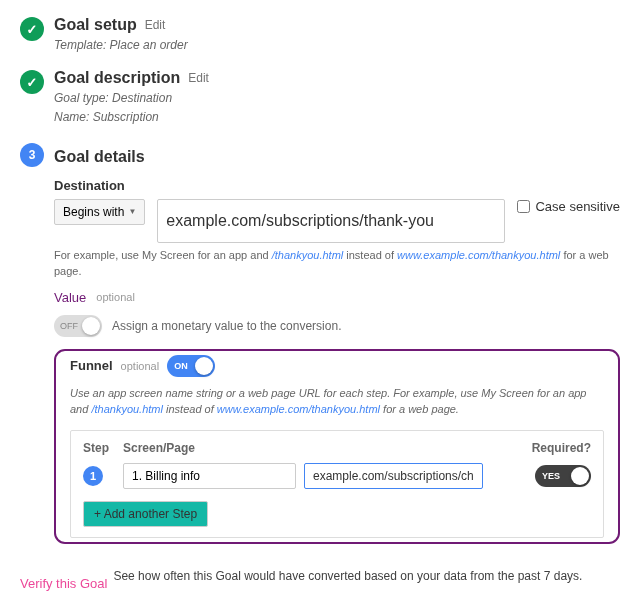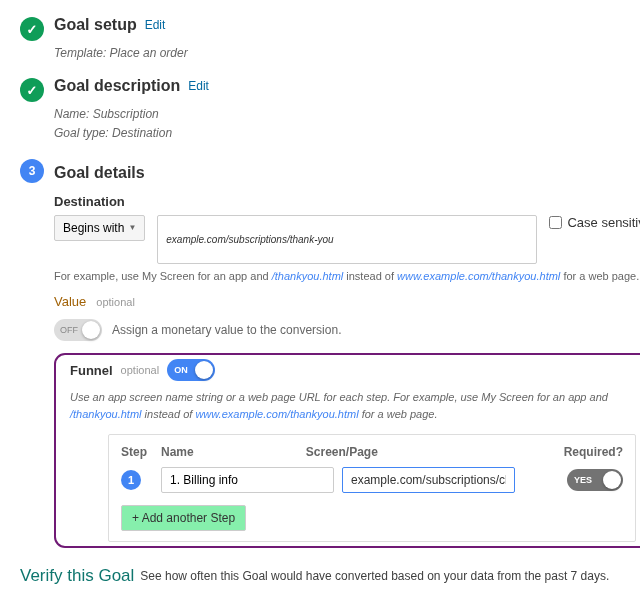--- a/index.html
+++ b/index.html
@@ -52,29 +52,29 @@
       display: flex;
       align-items: center;
       gap: 8px;
     }
     .section-title {
       font-size: 16px;
       font-weight: bold;
       color: #333;
     }
     .edit-link {
-      color: #0369a1;
+      color: #737373;
       font-size: 12px;
       cursor: pointer;
       text-decoration: none;
     }
     .section-meta {
       font-size: 12px;
       color: #666;
-      margin-top: 10px;
+      margin-top: 2px;
       line-height: 1.6;
     }
     .section-meta span {
       font-style: italic;
     }
 
     
     .goal-details {
       margin-top: 6px;
     }
@@ -104,25 +104,24 @@
     }
     .begins-with-btn::after {
       content: '▼';
       font-size: 8px;
       color: #666;
     }
     .destination-input {
       flex: 1;
       border: 1px solid #ccc;
       border-radius: 2px;
-      padding: 18px 8px;
-      font-size: 10px;
+      padding: 12px 8px;
+      font-size: 16px;
       color: #333;
       outline: none;
-      font-style: italic;
     }
     .case-sensitive-row {
       display: flex;
       align-items: center;
       gap: 5px;
       white-space: nowrap;
     }
     .case-sensitive-row input[type="checkbox"] {
       cursor: pointer;
     }
@@ -141,21 +140,21 @@
 
     
     .value-row {
       display: flex;
       align-items: center;
       gap: 10px;
       margin-top: 10px;
     }
     .value-label {
       font-size: 13px;
-      color: #a16207;
+      color: #701a75;
     }
     .optional-text {
       font-size: 11px;
       color: #999;
     }
     .toggle-off {
       background: #ddd;
       border-radius: 12px;
       width: 48px;
       height: 22px;
@@ -241,21 +240,20 @@
     .funnel-hint .url-example {
       color: #4285f4;
       font-style: italic;
     }
 
     
     .steps-table {
       border: 1px solid #ddd;
       border-radius: 2px;
       padding: 10px 12px;
-      margin-left: 38px;
     }
     .steps-header {
       display: flex;
       align-items: center;
       font-size: 12px;
       font-weight: bold;
       color: #666;
       margin-bottom: 8px;
       gap: 0;
     }
@@ -306,21 +304,21 @@
       color: #333;
     }
     .required-toggle {
       width: 100px;
       display: flex;
       justify-content: flex-end;
       align-items: center;
       margin-left: 8px;
     }
     .yes-toggle {
-      background: #737373;
+      background: #404040;
       border-radius: 12px;
       width: 56px;
       height: 22px;
       display: flex;
       align-items: center;
       padding: 2px;
       cursor: pointer;
       position: relative;
     }
     .yes-toggle .toggle-knob {
@@ -333,44 +331,45 @@
       right: 2px;
     }
     .yes-toggle .toggle-label {
       font-size: 9px;
       font-weight: bold;
       color: #fff;
       margin-left: 5px;
     }
 
     .add-step-btn {
-      background: #86efac;
+      background: #14b8a6;
       border: 1px solid #ccc;
       border-radius: 2px;
       padding: 5px 10px;
       font-size: 12px;
       color: #333;
       cursor: pointer;
       margin-top: 4px;
       display: inline-block;
     }
 
     
     .verify-row {
       margin-top: 18px;
       display: flex;
       align-items: center;
       gap: 6px;
     }
     .verify-link {
-      color: #0f766e;
-      font-size: 17px;
+      color: #ec4899;
+      font-size: 13px;
       cursor: pointer;
       text-decoration: none;
       font-weight: 500;
+      margin-top: 14px;
     }
     .verify-desc {
       font-size: 12px;
       color: #404040;
     }
   </style>
 </head>
 <body>
 
 <div class="section">
@@ -389,26 +388,26 @@
 
 <div class="section">
   <div class="section-icon icon-check"></div>
   <div class="section-content">
     <div class="section-title-row">
       <span class="section-title">Goal description</span>
       <a class="edit-link">Edit</a>
     </div>
     <div class="section-meta">
       <div>
+        <span>Goal type:</span>
+        <span>Destination</span>
+      </div>
+      <div>
         <span>Name:</span>
         <span>Subscription</span>
-      </div>
-      <div>
-        <span>Goal type:</span>
-        <span>Destination</span>
       </div>
     </div>
   </div>
 </div>
 
 <div class="section">
   <div class="section-icon icon-number">
     <span>3</span>
   </div>
   <div class="section-content goal-details">
@@ -462,21 +461,20 @@
         <span>for an app and</span>
         <span class="url-example">/thankyou.html</span>
         <span>instead of</span>
         <span class="url-example">www.example.com/thankyou.html</span>
         <span>for a web page.</span>
       </div>
 
       <div class="steps-table">
         <div class="steps-header">
           <span class="col-step">Step</span>
-          <span class="col-name">Name</span>
           <span class="col-page">Screen/Page</span>
           <span class="col-required">Required?</span>
         </div>
 
         
         <div class="step-row">
           <div class="step-number">
             <div class="step-num-circle">
               <span>1</span>
             </div>

